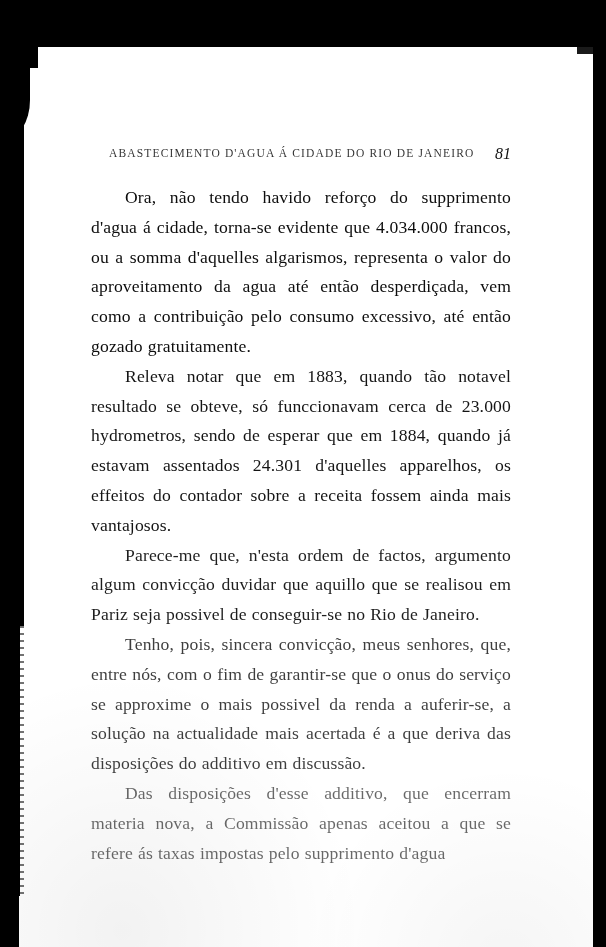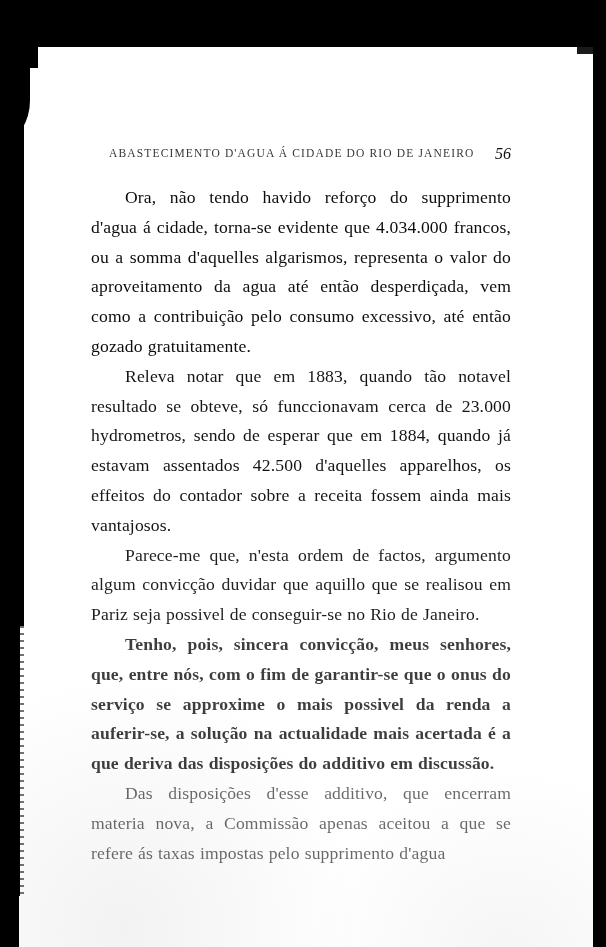--- a/index.html
+++ b/index.html
@@ -123,21 +123,21 @@
     letter-spacing: .15px;
     word-spacing: .5px;
     -webkit-font-smoothing: none;
   }
   p.no-indent { text-indent: 0; }
 
   
   .fade-1 { opacity: 1;    }
   .fade-2 { opacity: .97;  }
   .fade-3 { opacity: .93;  }
-  .fade-4 { opacity: .80; font-weight: bold;  }
+  .fade-4 { opacity: .80;  }
   .fade-5 { opacity: .62;  }
 
   
   #paper-grain {
     position: absolute;
     inset: 0;
     pointer-events: none;
     background:
       radial-gradient(ellipse 60% 40% at 18% 96%, rgba(0,0,0,.05), rgba(0,0,0,0) 70%),
       radial-gradient(ellipse 50% 30% at 85% 99%, rgba(0,0,0,.04), rgba(0,0,0,0) 70%);
@@ -149,27 +149,27 @@
 <div id="page">
 
   <div id="paper">
 
     <div id="paper-grain"></div>
 
     <div id="column">
 
       <div id="running-head">
         <div id="head-title">ABASTECIMENTO D'AGUA Á CIDADE DO RIO DE JANEIRO</div>
-        <div id="folio">56</div>
+        <div id="folio">81</div>
       </div>
 
 
       <p class="body-par fade-1">Ora, não tendo havido reforço do supprimento d'agua á cidade, torna-se evidente que 4.034.000 francos, ou a somma d'aquelles algarismos, representa o valor do aproveitamento da agua até então desperdiçada, vem como a contribuição pelo consumo excessivo, até então gozado gratuitamente.</p>
 
-      <p class="body-par fade-2">Releva notar que em 1883, quando tão notavel resultado se obteve, só funccionavam cerca de 23.000 hydrometros, sendo de esperar que em 1884, quando já estavam assentados 42.500 d'aquelles apparelhos, os effeitos do contador sobre a receita fossem ainda mais vantajosos.</p>
+      <p class="body-par fade-2">Releva notar que em 1883, quando tão notavel resultado se obteve, só funccionavam cerca de 23.000 hydrometros, sendo de esperar que em 1884, quando já estavam assentados 24.301 d'aquelles apparelhos, os effeitos do contador sobre a receita fossem ainda mais vantajosos.</p>
 
       <p class="body-par fade-3">Parece-me que, n'esta ordem de factos, argumento algum convicção duvidar que aquillo que se realisou em Pariz seja possivel de conseguir-se no Rio de Janeiro.</p>
 
       <p class="body-par fade-4">Tenho, pois, sincera convicção, meus senhores, que, entre nós, com o fim de garantir-se que o onus do serviço se approxime o mais possivel da renda a auferir-se, a solução na actualidade mais acertada é a que deriva das disposições do additivo em discussão.</p>
 
       <p class="body-par fade-5">Das disposições d'esse additivo, que encerram materia nova, a Commissão apenas aceitou a que se refere ás taxas impostas pelo supprimento d'agua</p>
 
     </div>
   </div>
 

